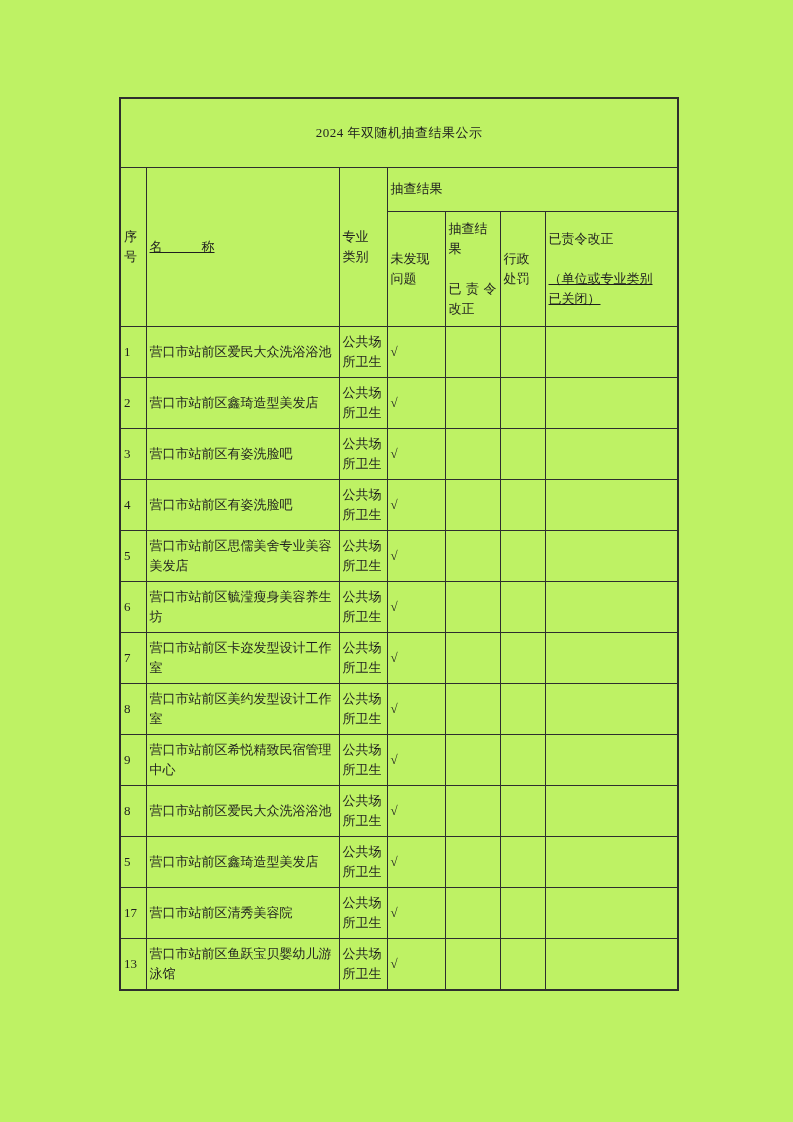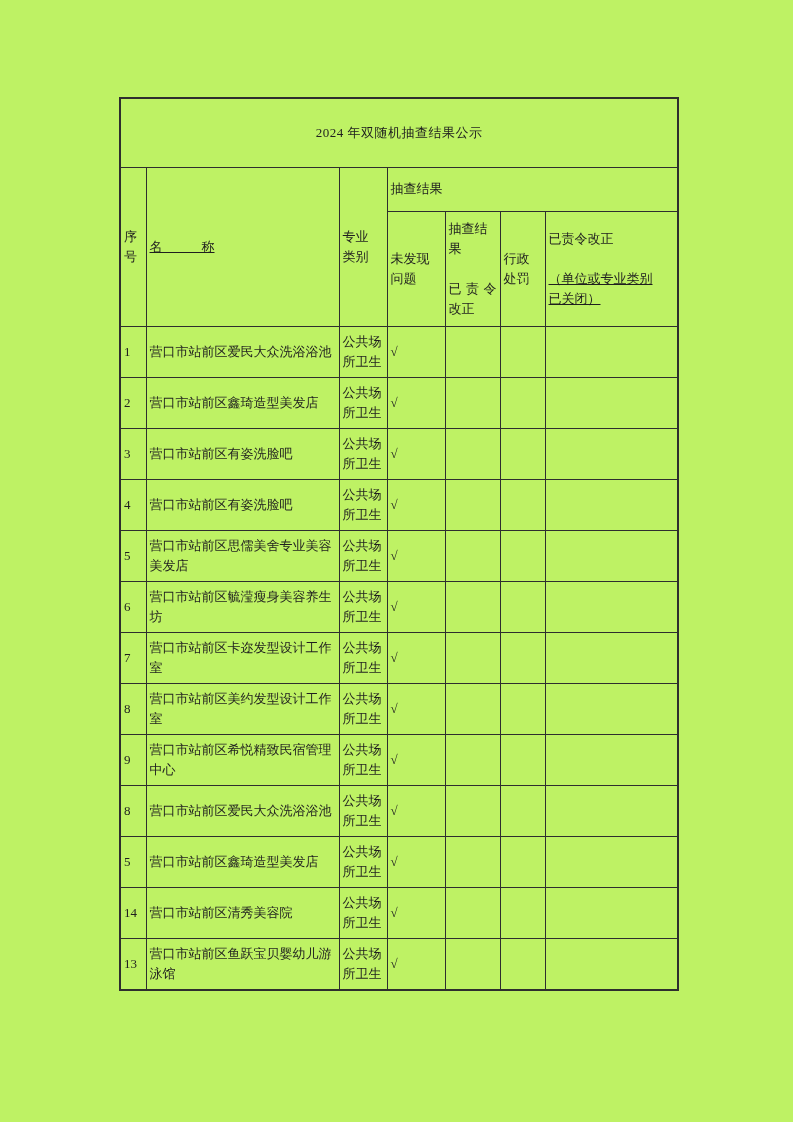--- a/index.html
+++ b/index.html
@@ -185,21 +185,21 @@
         <tr class="data-row">
           <td class="td-seq">5</td>
           <td class="td-name">营口市站前区鑫琦造型美发店</td>
           <td class="td-cat">公共场所卫生</td>
           <td class="td-res">√</td>
           <td class="td-res"></td>
           <td class="td-res"></td>
           <td class="td-res"></td>
         </tr>
         <tr class="data-row">
-          <td class="td-seq">14</td>
+          <td class="td-seq">17</td>
           <td class="td-name">营口市站前区清秀美容院</td>
           <td class="td-cat">公共场所卫生</td>
           <td class="td-res">√</td>
           <td class="td-res"></td>
           <td class="td-res"></td>
           <td class="td-res"></td>
         </tr>
         <tr class="data-row">
           <td class="td-seq">13</td>
           <td class="td-name">营口市站前区鱼跃宝贝婴幼儿游泳馆</td>

